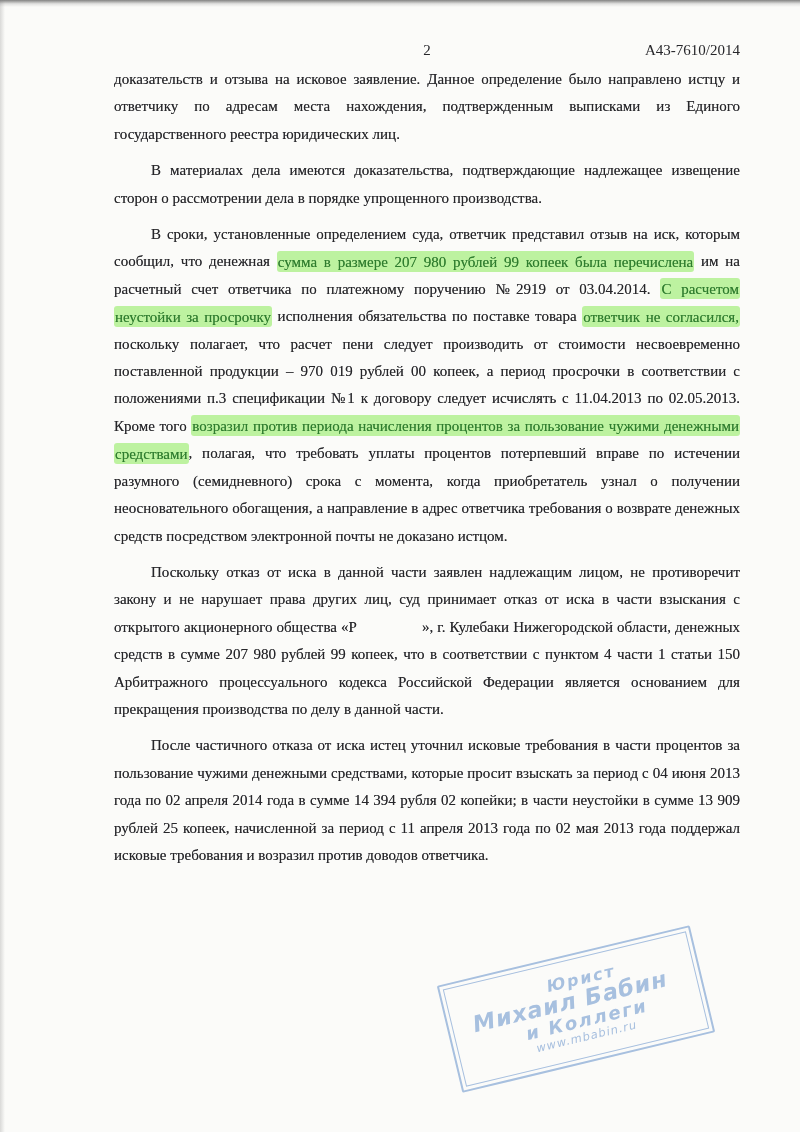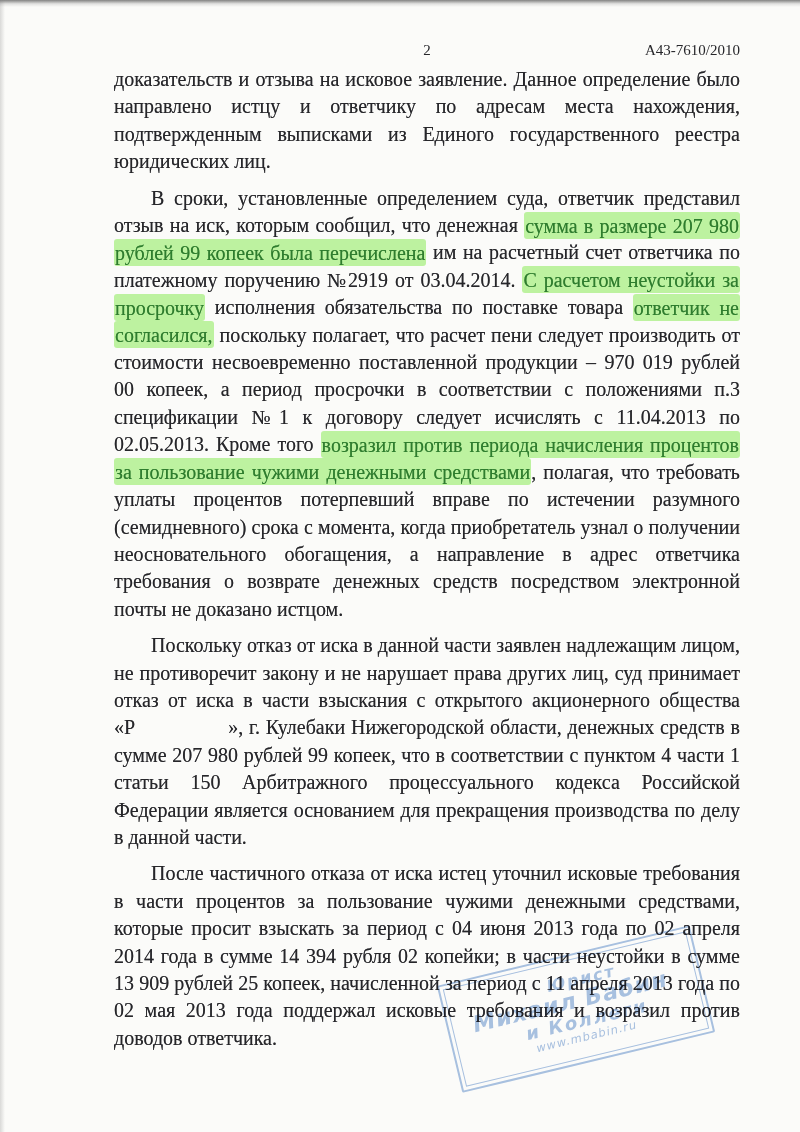--- a/index.html
+++ b/index.html
@@ -28,21 +28,21 @@
   }
   .header{
     position:absolute;top:42px;left:114px;right:60px;height:22px;
     font-size:15px;color:var(--ink,#26262a);
   }
   .page-number{position:absolute;left:50%;transform:translateX(-50%);}
   .case-number{position:absolute;right:0;top:0;}
   .content{
     position:absolute;top:66px;left:114px;width:626px;
     color:var(--ink,#26262a);
-    font-size:20px;line-height:27.4px;
+    font-size:15px;line-height:27.4px;
     text-align:justify;
     text-shadow:0 0 .4px rgba(20,20,25,.55);
   }
   p.para{margin:0 0 9px 0;}
   p.para.indent{text-indent:37px;}
   .hl{
     background:var(--hl,#bdf2a0);
     color:var(--hlink,#2e7d2e);
     padding:2.5px 1px;
     border-radius:3px;
@@ -76,25 +76,26 @@
 </head>
 <body>
 
 <div class="page">
 
   <div class="scan-edge-top"></div>
   <div class="scan-edge-left"></div>
 
   <div class="header">
     <span class="page-number">2</span>
-    <span class="case-number">А43-7610/2010</span>
+    <span class="case-number">А43-7610/2014</span>
   </div>
 
   <div class="content">
       <p class="para"><span>доказательств и отзыва на исковое заявление. Данное определение было направлено истцу и ответчику по адресам места нахождения, подтвержденным выписками из Единого государственного реестра юридических лиц.</span></p>
+      <p class="para indent"><span>В материалах дела имеются доказательства, подтверждающие надлежащее извещение сторон о рассмотрении дела в порядке упрощенного производства.</span></p>
       <p class="para indent"><span>В сроки, установленные определением суда, ответчик представил отзыв на иск, которым сообщил, что денежная </span><span class="hl">сумма в размере 207&nbsp;980 рублей 99 копеек была перечислена</span><span> им на расчетный счет ответчика по платежному поручению №2919 от 03.04.2014. </span><span class="hl">С расчетом неустойки за просрочку</span><span> исполнения обязательства по поставке товара </span><span class="hl">ответчик не согласился,</span><span> поскольку полагает, что расчет пени следует производить от стоимости несвоевременно поставленной продукции – 970&nbsp;019 рублей 00 копеек, а период просрочки в соответствии с положениями п.3 спецификации №1 к договору следует исчислять с 11.04.2013 по 02.05.2013. Кроме того </span><span class="hl">возразил против периода начисления процентов за пользование чужими денежными средствами</span><span>, полагая, что требовать уплаты процентов потерпевший вправе по истечении разумного (семидневного) срока с момента, когда приобретатель узнал о получении неосновательного обогащения, а направление в адрес ответчика требования о возврате денежных средств посредством электронной почты не доказано истцом.</span></p>
       <p class="para indent"><span>Поскольку отказ от иска в данной части заявлен надлежащим лицом, не противоречит закону и не нарушает права других лиц, суд принимает отказ от иска в части взыскания с открытого акционерного общества «Р&nbsp;&nbsp;&nbsp;&nbsp;&nbsp;&nbsp;&nbsp;&nbsp;&nbsp;&nbsp;&nbsp;&nbsp;&nbsp;&nbsp;&nbsp;&nbsp;», г. Кулебаки Нижегородской области, денежных средств в сумме 207&nbsp;980 рублей 99 копеек, что в соответствии с пунктом 4 части 1 статьи 150 Арбитражного процессуального кодекса Российской Федерации является основанием для прекращения производства по делу в данной части.</span></p>
       <p class="para indent"><span>После частичного отказа от иска истец уточнил исковые требования в части процентов за пользование чужими денежными средствами, которые просит взыскать за период с 04 июня 2013 года по 02 апреля 2014 года в сумме 14&nbsp;394 рубля 02 копейки; в части неустойки в сумме 13&nbsp;909 рублей 25 копеек, начисленной за период с 11 апреля 2013 года по 02 мая 2013 года поддержал исковые требования и возразил против доводов ответчика.</span></p>
     </div>
 
   <div class="stamp">
     <div class="stamp-inner">
       <span class="wm-line1">Юрист</span>
       <span class="wm-line2">Михаил Бабин</span>
       <span class="wm-line3">и Коллеги</span>

